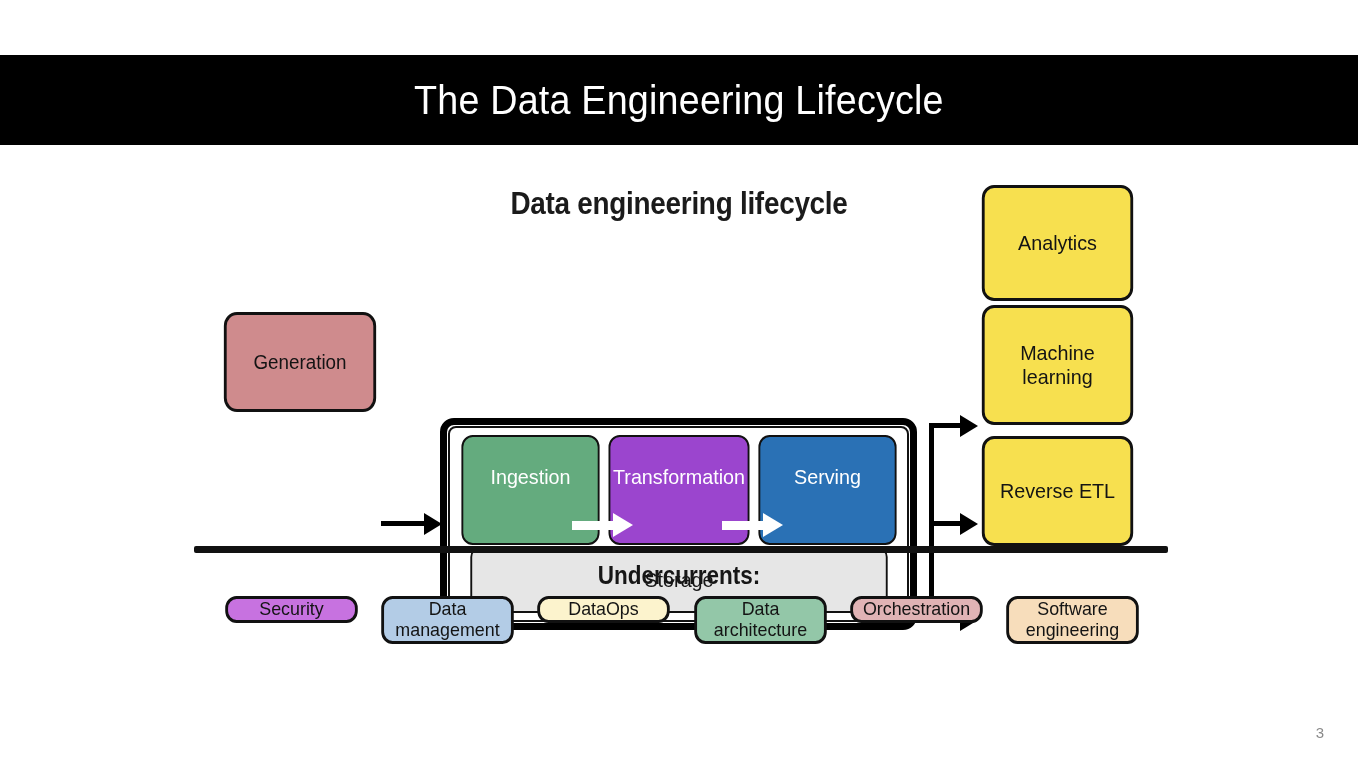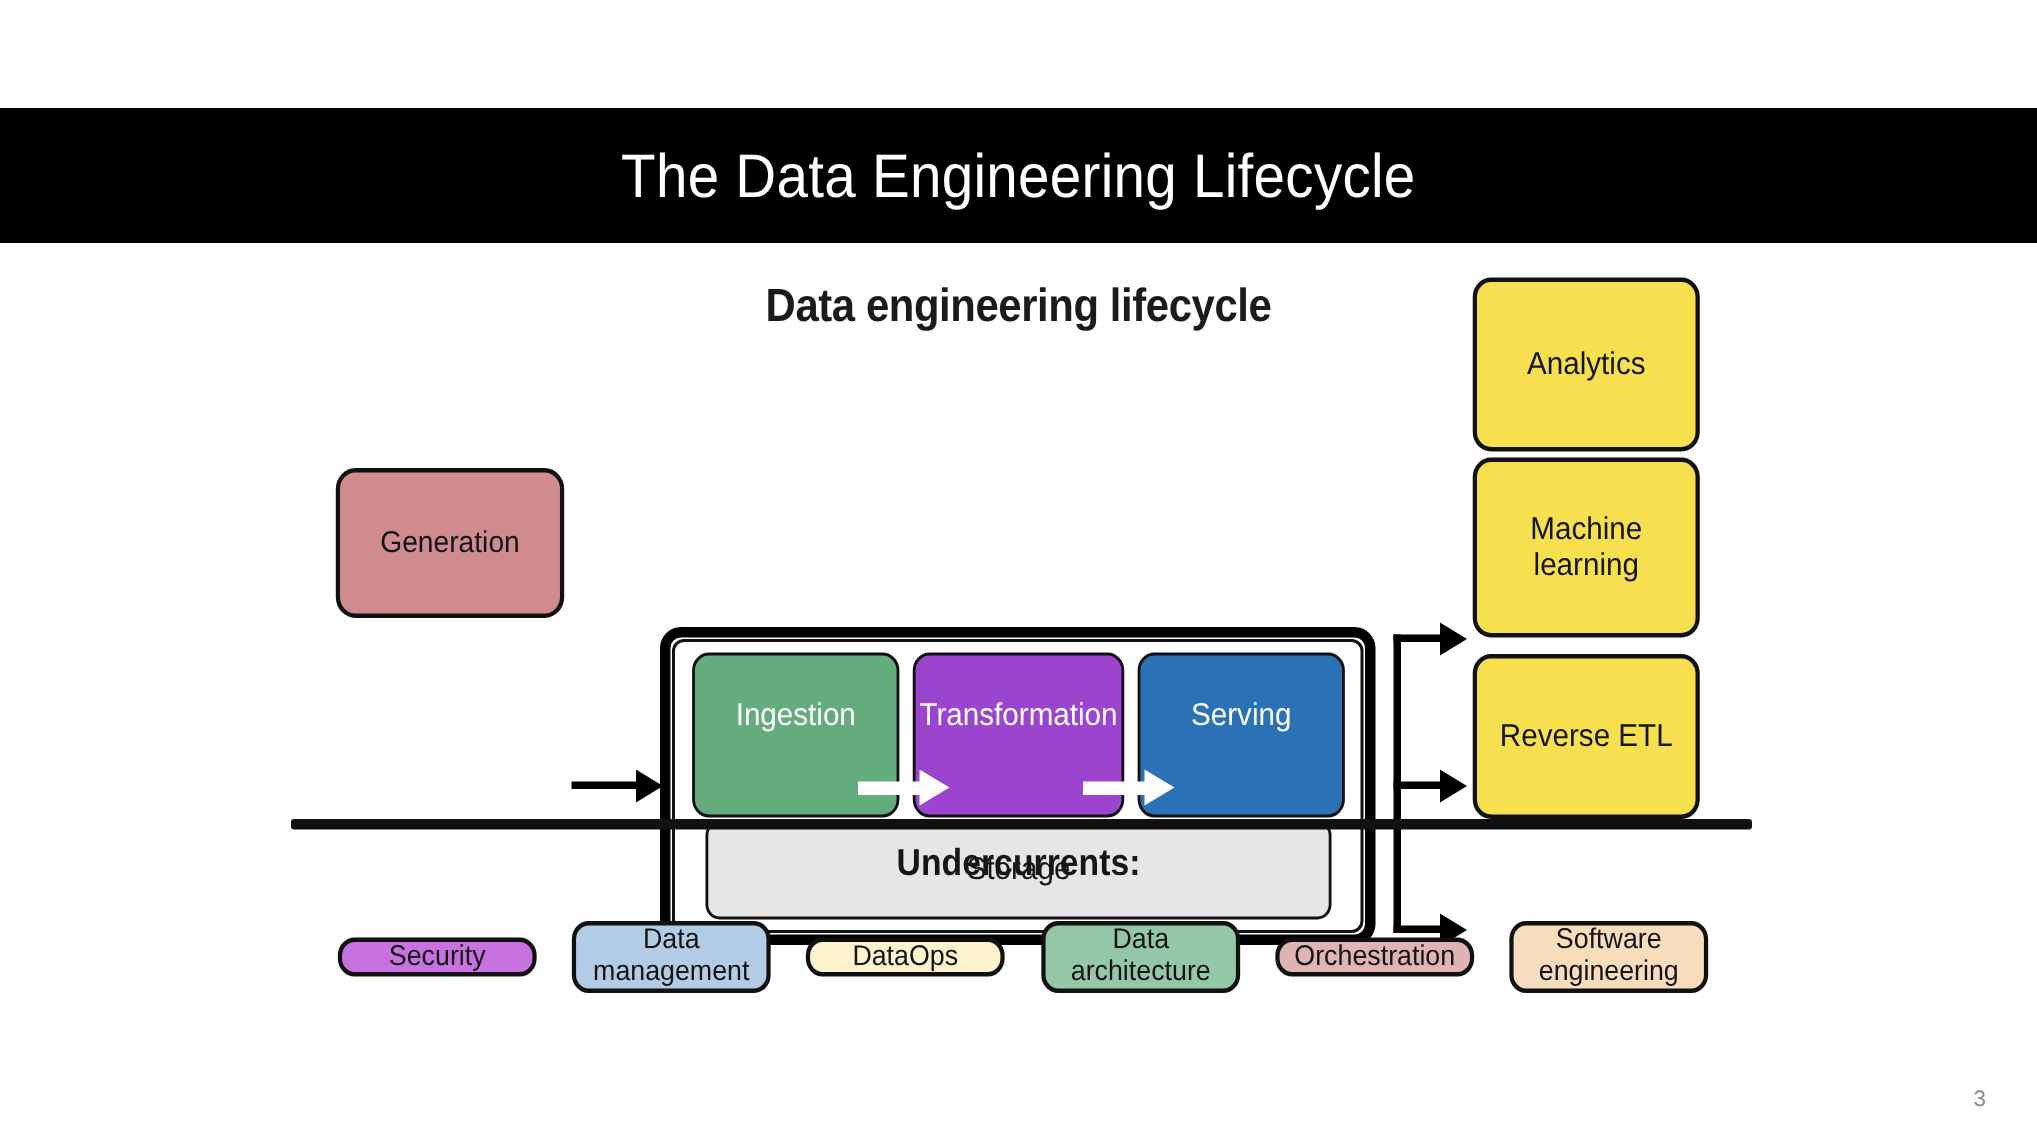--- a/index.html
+++ b/index.html
@@ -13,21 +13,21 @@
     position: relative;
     overflow: hidden;
     font-family: "Liberation Sans", sans-serif;
     color: #1a1a1a;
   }
 
   
   #title-band {
     position: absolute;
     left: 0;
-    top: 72px;
+    top: 55px;
     width: 1358px;
     height: 90px;
     background: #000000;
     display: flex;
     align-items: center;
     justify-content: center;
   }
   #title-text {
     color: #ffffff;
     font-size: 41px;
@@ -230,21 +230,21 @@
     transform: scaleX(0.9);
   }
   #undercurrent-row {
     position: absolute;
     left: 221px;
     top: 438px;
     width: 922px;
     height: 84px;
     display: flex;
     justify-content: space-between;
-    align-items: center;
+    align-items: flex-start;
     gap: 11px;
   }
   .undercurrent-node {
     position: relative;
     box-sizing: border-box;
     width: 141px;
     border: 3px solid #111111;
     border-radius: 12px;
     display: flex;
     align-items: center;

